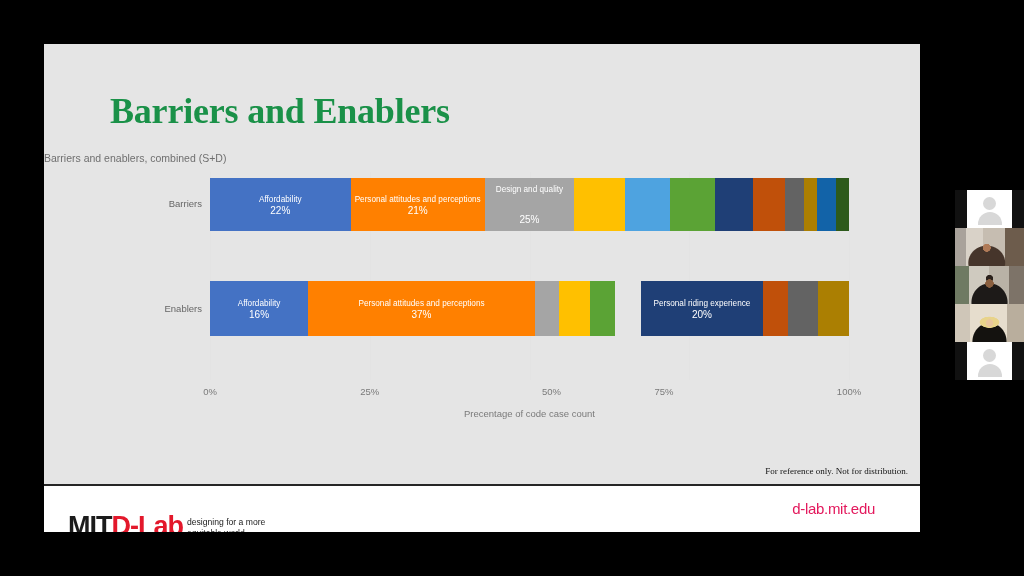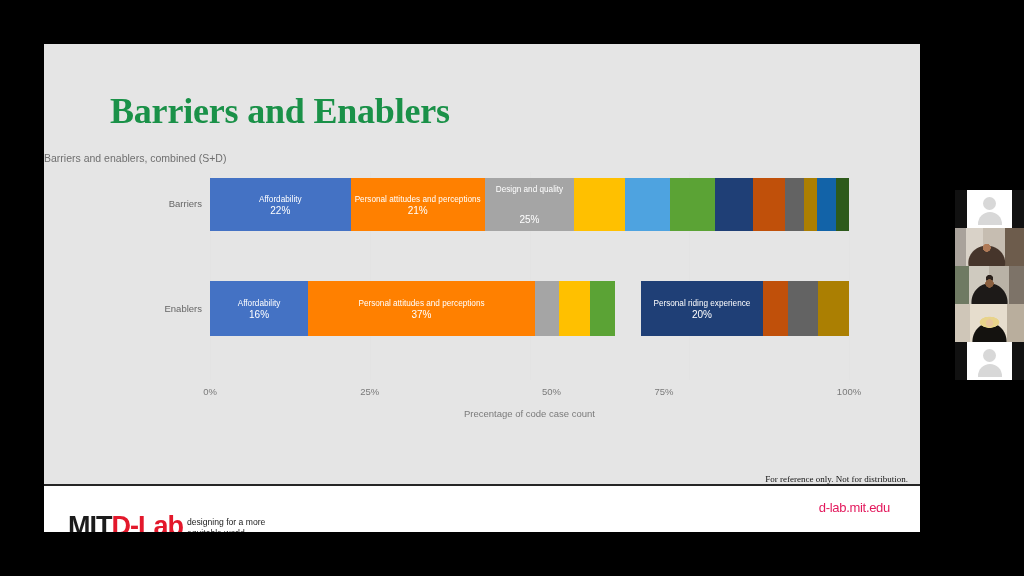--- a/index.html
+++ b/index.html
@@ -73,21 +73,21 @@
   .lgd{
     display:flex;align-items:center;font-size:9.3px;color:#4a4a4a;
     white-space:nowrap;
   }
   .sw{
     width:7px;height:7px;margin-right:5px;flex:0 0 auto;
   }
   #refnote{
     position:absolute;right:12px;top:422px;
     font-family:"Liberation Serif", serif;
-    font-size:9px;color:#111;white-space:nowrap;margin-top:8px;
+    font-size:9px;color:#111;white-space:nowrap;
   }
   
   #footer-rule{
     position:absolute;left:0;top:440px;width:876px;height:2px;background:#262626;
   }
   #footer{
     position:absolute;left:0;top:442px;width:876px;height:46px;background:#fff;
   }
   #logo{
     position:absolute;left:24px;top:8px;display:flex;align-items:flex-end;
@@ -98,22 +98,22 @@
   }
   #logo .dlab{
     font-family:"Liberation Sans", sans-serif;font-weight:bold;
     font-size:27px;color:#e3182b;letter-spacing:-1px;line-height:30px;
   }
   #logo .tag{
     font-size:8.6px;color:#222;line-height:10.5px;margin-left:4px;
     margin-bottom:3px;white-space:pre-line;
   }
   #url{
-    position:absolute;right:30px;top:14px;
-    font-size:13px;color:#e3185c;font-weight:normal;letter-spacing:-0.3px;
+    position:absolute;right:45px;top:14px;
+    font-size:15px;color:#e3185c;font-weight:normal;letter-spacing:-0.3px;
   }
   
   #participants{
     position:absolute;left:955px;top:190px;width:69px;height:190px;
   }
   .tile{
     position:relative;width:69px;height:38px;overflow:hidden;background:#111;
   }
   .tile .inner{
     position:absolute;left:0;top:0;width:69px;height:38px;

